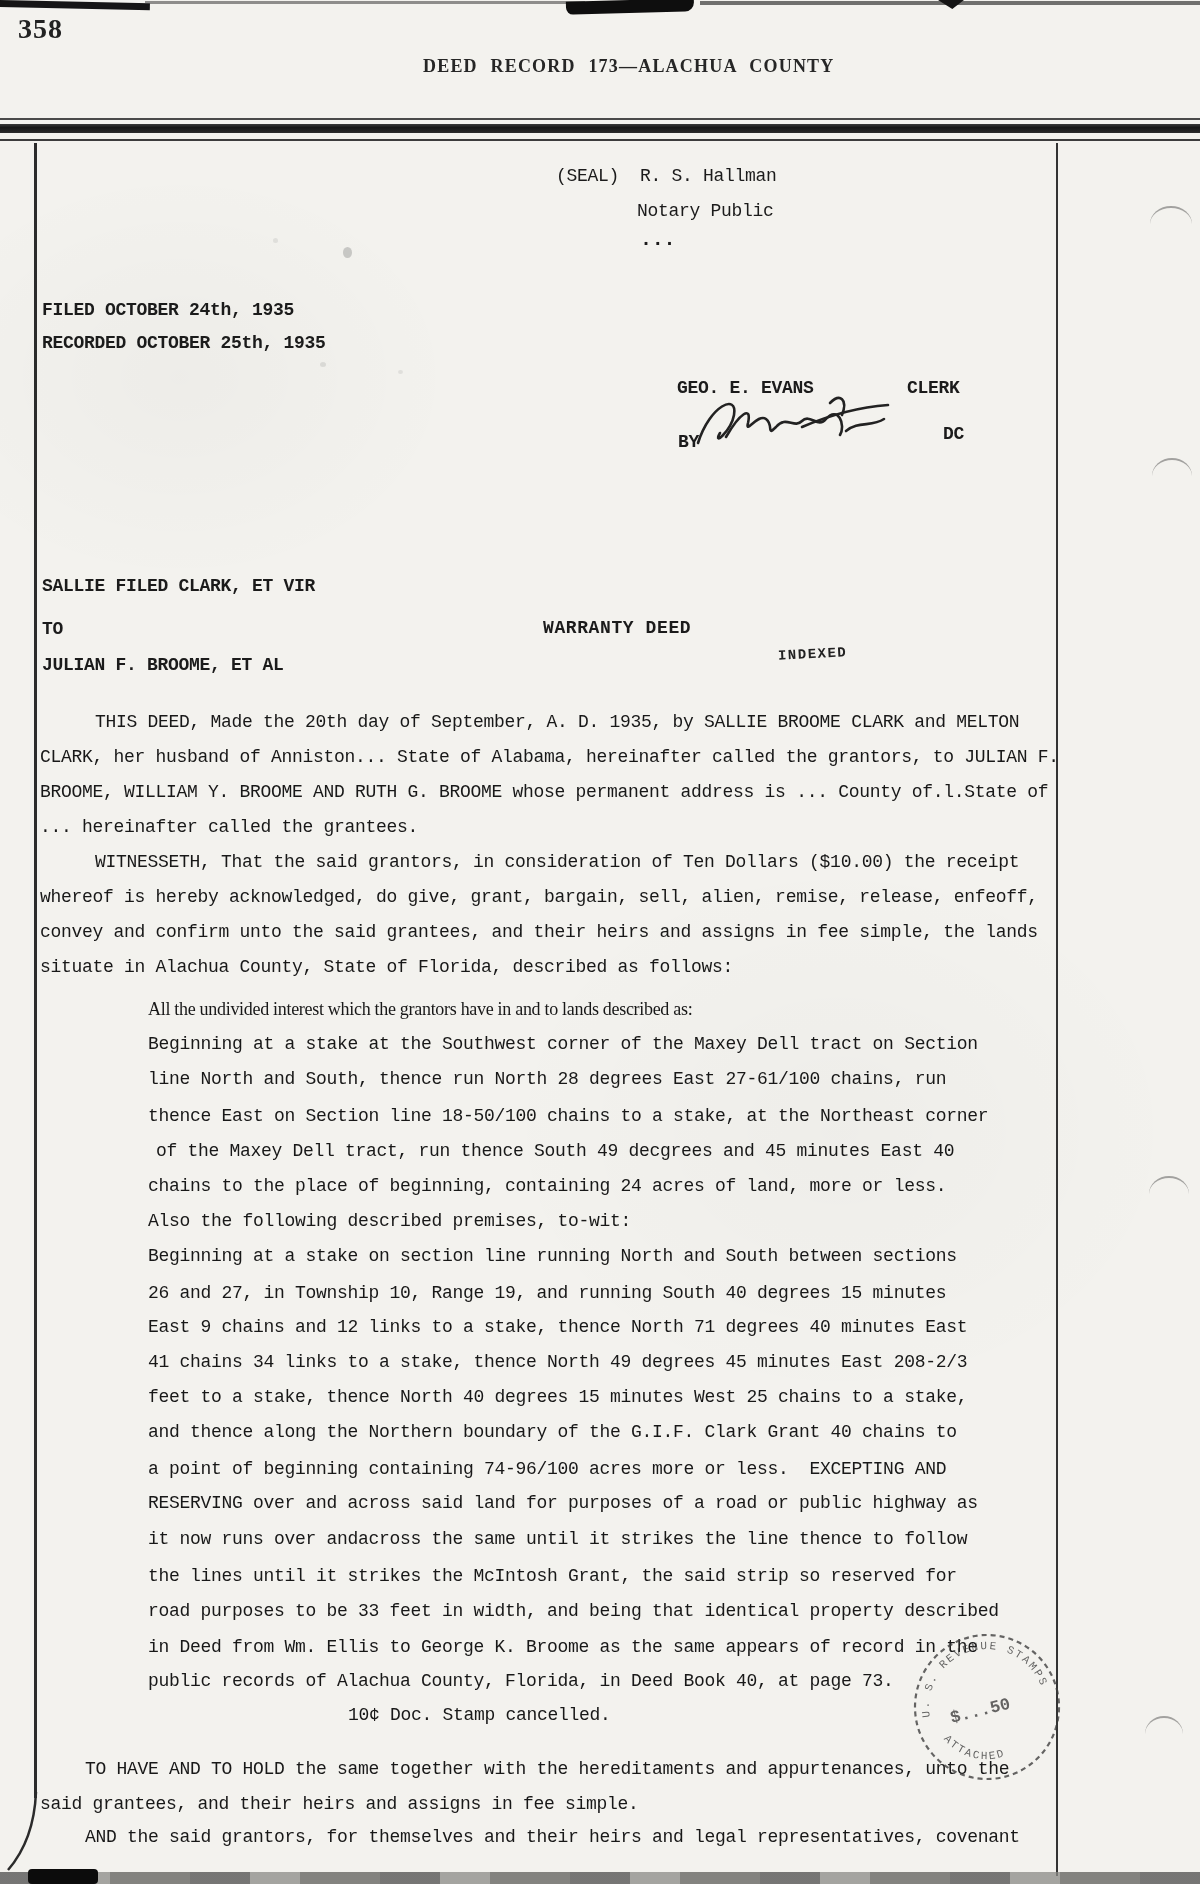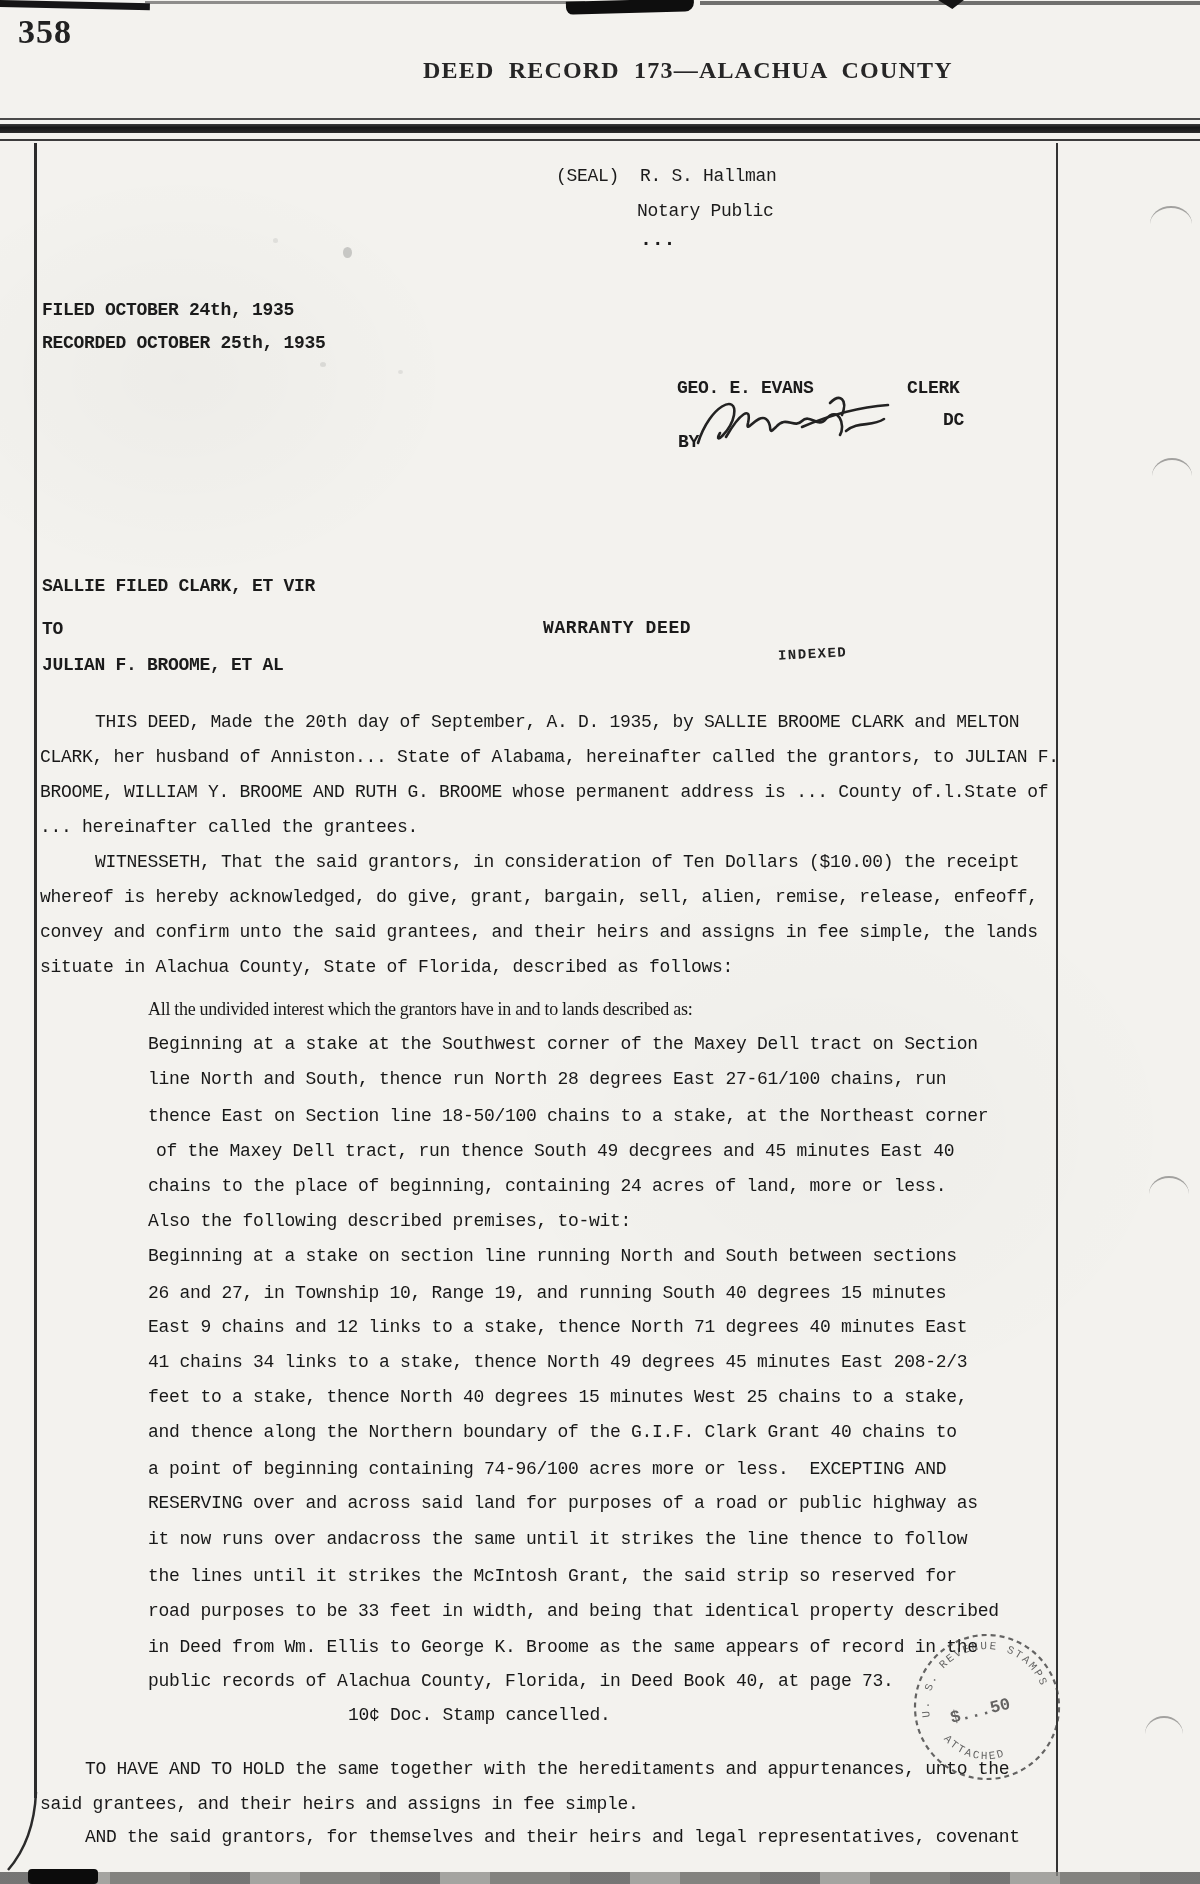--- a/index.html
+++ b/index.html
@@ -8,22 +8,22 @@
     background:
       radial-gradient(ellipse 400px 300px at 15% 20%, rgba(0,0,0,0.025), transparent 70%),
       radial-gradient(ellipse 500px 400px at 70% 60%, rgba(0,0,0,0.02), transparent 70%),
       #f3f2ee;
     font-family:"Liberation Mono","DejaVu Sans Mono",monospace;}
   .abs{position:absolute;}
   .mono{position:absolute;font-family:"Liberation Mono","DejaVu Sans Mono",monospace;
     font-size:18px;letter-spacing:-0.3px;line-height:1.2;color:#1b1b1b;white-space:pre;}
   .bold{font-weight:bold;}
   .serif{font-family:"Liberation Serif","DejaVu Serif",serif;color:#222;}
-  .page-number{top:12px;left:18px;font-size:34px;font-weight:bold;letter-spacing:1px;}
-  .running-header{top:56px;left:423px;font-size:24px;font-weight:bold;letter-spacing:1.2px;word-spacing:7px;color:#262626;}
+  .page-number{top:12px;left:18px;font-size:28px;font-weight:bold;letter-spacing:1px;}
+  .running-header{top:56px;left:423px;font-size:18px;font-weight:bold;letter-spacing:1.2px;word-spacing:7px;color:#262626;}
   .rule{position:absolute;left:0;width:1200px;background:#2e2e2e;}
   .rule-thin-top{top:118px;height:2px;background:#4a4a4a;}
   .rule-thick{top:124px;height:9px;background:linear-gradient(to bottom,#3a3a3a,#161616 40%,#2b2b2b);}
   .rule-thin-bottom{top:139px;height:2px;background:#3c3c3c;}
   .border-left{top:143px;left:34px;width:3px;height:1655px;background:#2b2b2b;}
   .border-right{top:143px;left:1056px;width:2px;height:1733px;background:#333;}
   .body-line{position:absolute;font-family:"Liberation Mono","DejaVu Sans Mono",monospace;
     font-size:18px;letter-spacing:-0.3px;line-height:1.2;color:#181818;white-space:pre;}
   .indexed{top:646px;left:778px;font-size:14px;font-weight:bold;letter-spacing:1.5px;transform:rotate(-3deg);color:#222;}
   .warranty{top:618px;left:543px;font-size:18px;font-weight:bold;letter-spacing:0.6px;}
@@ -64,21 +64,21 @@
   <div class="mono" style="top:166px;left:556px;text-align:center;">(SEAL)  R. S. Hallman</div>
   <div class="mono" style="top:201px;left:637px;">Notary Public</div>
   <div class="mono bold" style="top:228px;left:640px;font-size:20px;">...</div>
 
   <div class="mono bold" style="top:300px;left:42px;">FILED OCTOBER 24th, 1935</div>
   <div class="mono bold" style="top:333px;left:42px;">RECORDED OCTOBER 25th, 1935</div>
 
   <div class="mono bold" style="top:378px;left:677px;">GEO. E. EVANS</div>
   <div class="mono bold" style="top:378px;left:907px;">CLERK</div>
   <div class="mono bold" style="top:419px;left:678px;margin-top:13px;">BY</div>
-  <div class="mono bold" style="top:410px;left:943px;">DC</div>
+  <div class="mono bold" style="top:424px;left:943px;">DC</div>
   <svg style="left:690px;top:385px;" width="220" height="75" viewBox="0 0 220 75">
     <g stroke="#222" stroke-width="2.6" fill="none" stroke-linecap="round">
       <path d="M 8 58 C 20 20, 48 8, 44 30 C 41 46, 22 62, 30 48"></path>
       <path d="M 36 52 C 50 28, 62 20, 58 38 C 55 50, 68 28, 76 34 C 84 40, 76 52, 86 42 C 96 30, 104 44, 112 36 C 120 28, 128 44, 136 34 C 148 20, 156 40, 150 50"></path>
       <path d="M 140 18 C 150 8, 158 14, 152 30"></path>
       <path d="M 112 42 C 140 30, 170 22, 198 20"></path>
       <path d="M 156 46 C 168 36, 182 42, 194 34"></path>
     </g>
   </svg>
 

